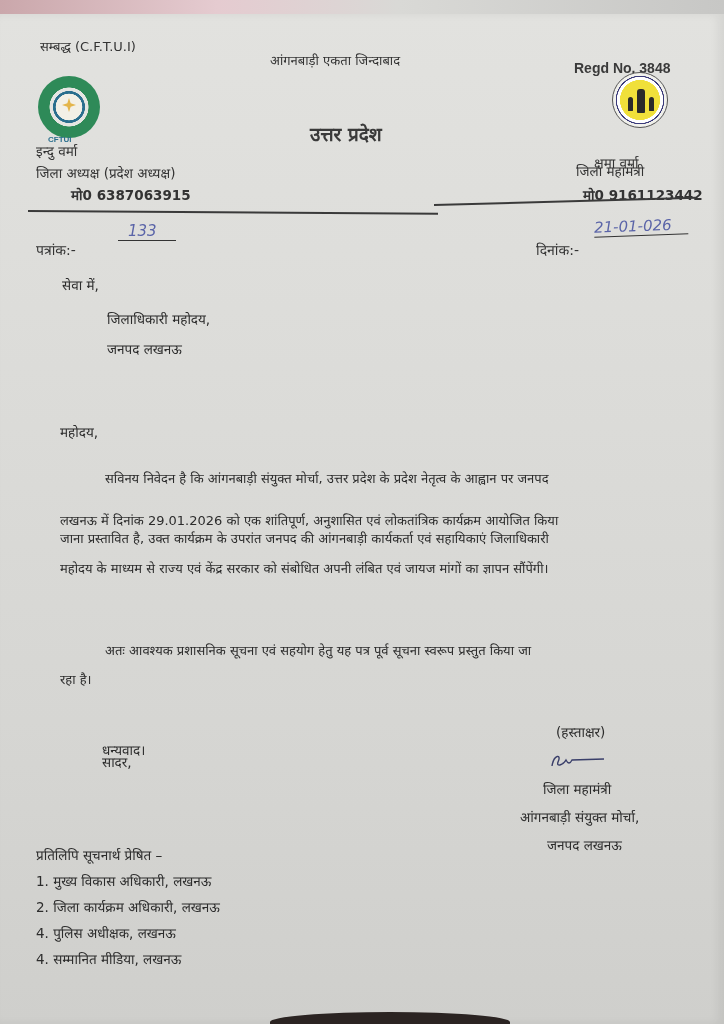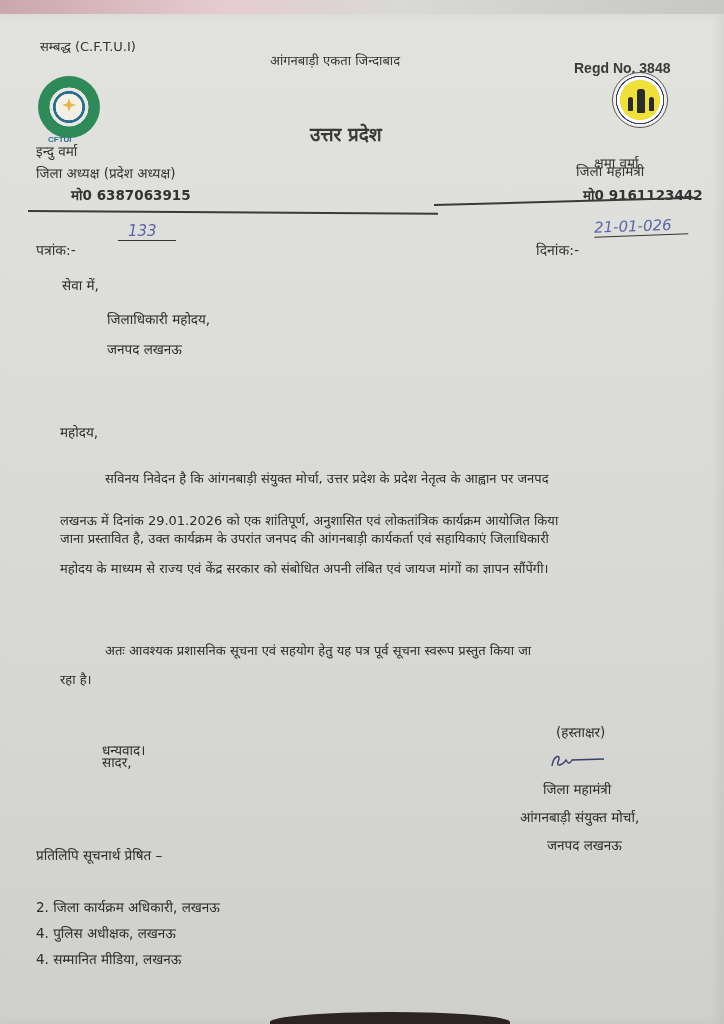--- a/index.html
+++ b/index.html
@@ -131,18 +131,19 @@
 
   <div class="abs body-text" style="left:556px; top:703px;">(हस्ताक्षर)</div>
   <svg class="sig-squiggle" viewBox="0 0 60 20">
     <path d="M4 14 C6 2, 14 2, 10 10 C8 16, 16 12, 18 8 C20 12, 22 12, 24 8 L56 7" stroke="#3a3f6a" stroke-width="1.4" fill="none"></path>
   </svg>
   <div class="abs body-text" style="left:543px; top:760px;">जिला महामंत्री</div>
   <div class="abs body-text" style="left:520px; top:788px;">आंगनबाड़ी संयुक्त मोर्चा,</div>
   <div class="abs body-text" style="left:547px; top:816px;">जनपद लखनऊ</div>
 
   <div class="abs cc-item" style="left:36px; top:832px;">प्रतिलिपि सूचनार्थ प्रेषित –</div>
+  <div class="abs cc-item" style="left:36px; top:858px;">1. मुख्य विकास अधिकारी, लखनऊ</div>
   <div class="abs cc-item" style="left:36px; top:884px;">2. जिला कार्यक्रम अधिकारी, लखनऊ</div>
   <div class="abs cc-item" style="left:36px; top:910px;">4. पुलिस अधीक्षक, लखनऊ</div>
   <div class="abs cc-item" style="left:36px; top:936px;">4. सम्मानित मीडिया, लखनऊ</div>
 </div>
 
 <div class="bottom-shadow"></div>
 
 </body></html>

